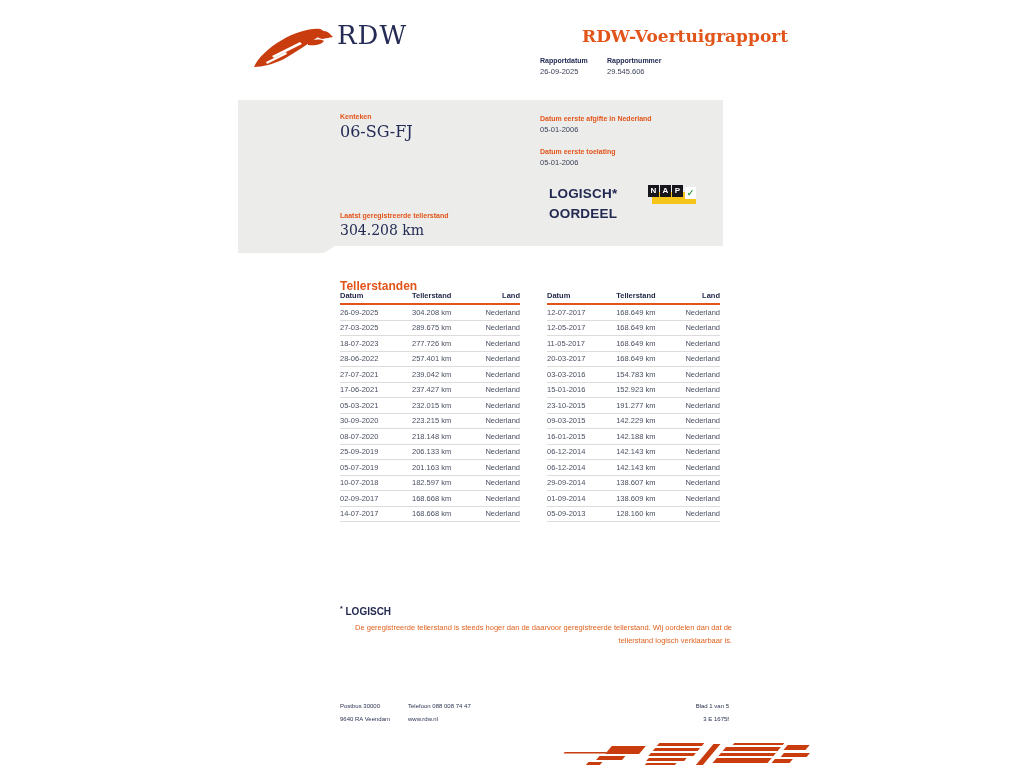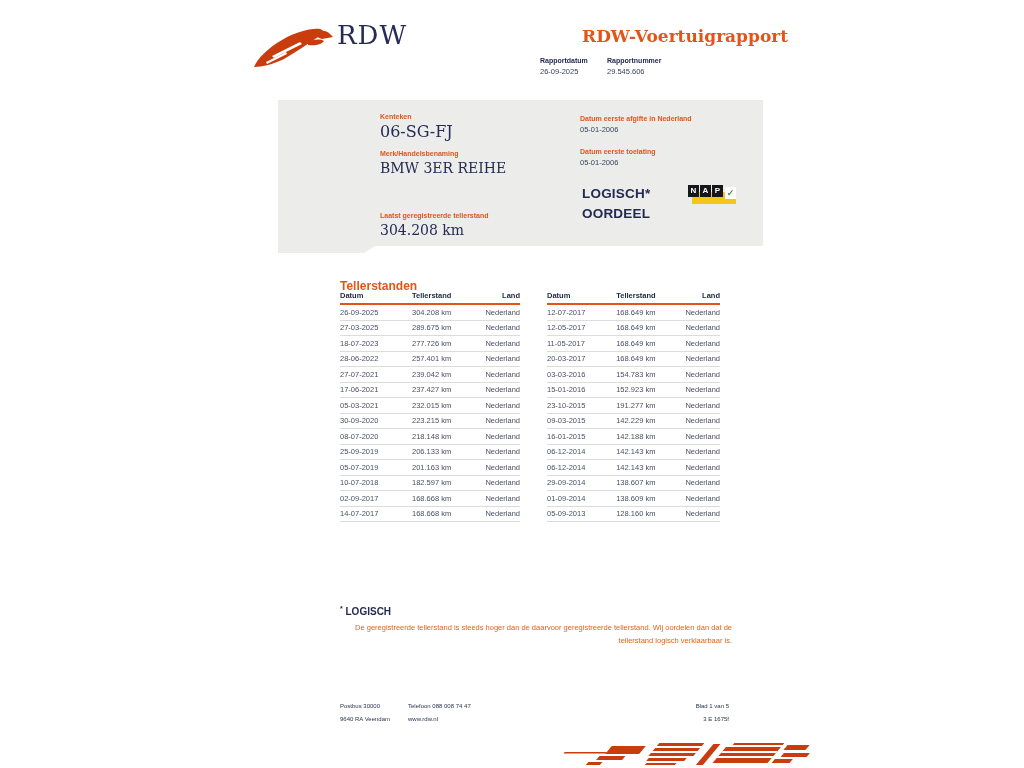--- a/index.html
+++ b/index.html
@@ -8,21 +8,21 @@
   .abs{position:absolute;}
 
   
   .logo-text{font-family:"DejaVu Serif",serif;font-size:26px;color:#242b55;letter-spacing:1px;}
   .doc-title{font-family:"DejaVu Serif",serif;font-size:17px;font-weight:bold;color:#e2551a;margin-left:42px;}
   .meta-label{font-size:7px;font-weight:bold;color:#232a52;}
   .meta-value{font-size:7.5px;color:#3d4358;margin-top:3px;}
 
   
   .panel{left:238px;top:100px;width:485px;height:153px;background:#ececeb;
-         clip-path:polygon(0 0,485px 0,485px 146px,97px 146px,86px 153px,0 153px);margin-left:40px;}
+         clip-path:polygon(0 0,485px 0,485px 146px,97px 146px,86px 153px,0 153px);}
   .fld-label{font-size:7px;font-weight:bold;color:#e2551a;}
   .fld-big{font-family:"DejaVu Serif",serif;color:#242b55;}
   .fld-small{font-size:7.5px;color:#3d4358;}
   .oordeel{font-size:13.5px;font-weight:bold;color:#232a52;line-height:20px;letter-spacing:.2px;}
 
   
   .nap{width:50px;height:22px;}
   .nap .yellow{position:absolute;left:4px;top:7px;width:44px;height:12px;background:#f6c51b;}
   .nap .lbox{position:absolute;top:0;width:11px;height:12px;background:#16161c;color:#fff;
              font-size:8px;font-weight:bold;text-align:center;line-height:12px;}
@@ -70,39 +70,35 @@
   <div class="abs" style="left:607px;top:57px;">
     <div class="meta-label">Rapportnummer</div>
     <div class="meta-value">29.545.606</div>
   </div>
 
   <div class="abs panel">
     <div class="abs" style="left:102px;top:13px;">
       <div class="fld-label">Kenteken</div>
       <div class="fld-big" style="font-size:16px;margin-top:2px;">06-SG-FJ</div>
     </div>
-    <div class="abs" style="left:102px;top:50px;">
-      <div class="fld-label">Merk/Handelsbenaming</div>
-      <div class="fld-big" style="font-size:14px;margin-top:3px;">BMW 3ER REIHE</div>
-    </div>
     <div class="abs" style="left:102px;top:112px;">
       <div class="fld-label">Laatst geregistreerde tellerstand</div>
       <div class="fld-big" style="font-size:14px;margin-top:3px;">304.208 km</div>
     </div>
 
     <div class="abs" style="left:302px;top:15px;">
       <div class="fld-label">Datum eerste afgifte in Nederland</div>
       <div class="fld-small" style="margin-top:3px;">05-01-2006</div>
     </div>
     <div class="abs" style="left:302px;top:48px;">
       <div class="fld-label">Datum eerste toelating</div>
       <div class="fld-small" style="margin-top:3px;">05-01-2006</div>
     </div>
 
-    <div class="abs oordeel" style="left:304px;top:84px;">
+    <div class="abs oordeel" style="left:311px;top:84px;">
       <div>LOGISCH*</div>
       <div>OORDEEL</div>
     </div>
 
     <div class="abs nap" style="left:410px;top:85px;">
       <div class="yellow"></div>
       <div class="lbox" style="left:0;">N</div>
       <div class="lbox" style="left:12px;">A</div>
       <div class="lbox" style="left:24px;">P</div>
       <div class="cbox">✓</div>

